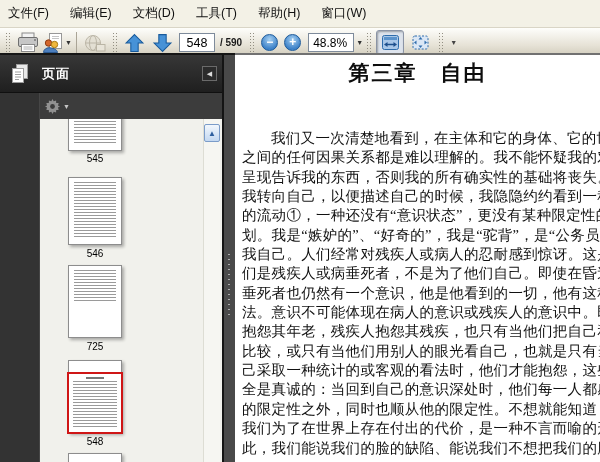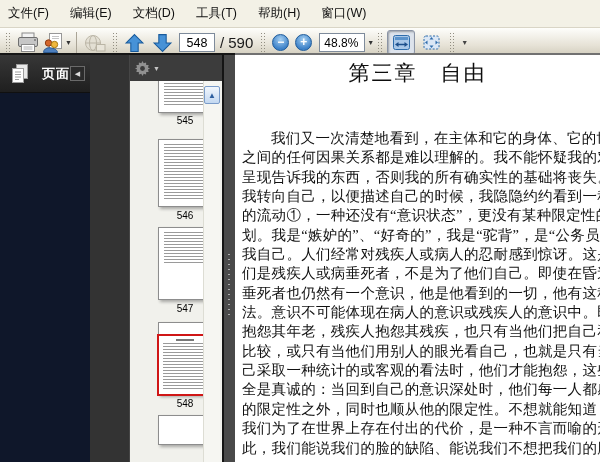--- a/index.html
+++ b/index.html
@@ -24,40 +24,40 @@
     width:6px; height:22px; margin:0 3px; flex:none;
     background-image:radial-gradient(circle, #928e82 0.9px, rgba(0,0,0,0) 1px);
     background-size:3px 3px;
   }
   .sep { width:1px; height:22px; background:#aaa496; margin:0 4px; flex:none; }
   button { background:none; border:none; font:inherit; cursor:default; }
   .tb-btn { height:26px; min-width:28px; display:flex; align-items:center; justify-content:center; border-radius:3px; flex:none; }
   .tb-btn.disabled { opacity:.85; }
   .dd { font-size:7px; color:#333; margin-left:2px; line-height:1; }
   .page-input { width:36px; height:19px; border:1px solid #7e8b9b; background:#fff; font-size:12.5px; text-align:center; margin-left:2px; }
-  .page-total { font-size:15px; color:#1a1a1a; margin:0 4px 0 5px; white-space:nowrap; }
+  .page-total { font-size:10px; color:#1a1a1a; margin:0 4px 0 5px; white-space:nowrap;font-weight:bold; }
   .zoom-circle {
     width:17px; height:17px; border-radius:50%; margin:0 3px; flex:none;
     background:radial-gradient(circle at 50% 30%, #a6d0f2, #3f83c9 70%);
     border:1px solid #1d5a9a; color:#fff; font-weight:bold; font-size:12px;
     display:flex; align-items:center; justify-content:center; line-height:1; padding-bottom:1px;
   }
   .zoom-wrap { display:flex; align-items:center; margin-left:4px; flex:none; }
   .zoom-input { width:46px; height:19px; border:1px solid #7e8b9b; background:#fff; font-size:12px; padding-left:4px; }
   .fit-btn { width:27px; height:25px; margin:0 1px; }
   .fit-btn.active {
     background:#dde3ec; border:1px solid #8b94a5;
     box-shadow:inset 1px 1px 2px rgba(0,0,0,.3); border-radius:3px;
   }
   .find-box { width:112px; height:19px; border:1px solid #97a0ad; background:#fff; font-size:12px; padding-left:5px; color:#333; }
   .find-box::placeholder { color:#9a9a9a; }
   .find-dd { margin-left:3px; color:#444; }
   
   .content { position:absolute; top:53px; left:0; right:0; bottom:0; display:flex; }
-  .nav { width:222px; flex:none; display:flex; flex-direction:row; background:#0f172a; border-top:2px solid #161616; }
+  .nav { width:222px; flex:none; display:flex; flex-direction:column; background:#fca5a5; border-top:2px solid #161616; }
   .nav-header {
     height:38px; flex:none; display:flex; align-items:center;
     background:linear-gradient(#373737, #1f1f1f); border-bottom:1px solid #101010;
   }
   .pages-tab-btn { width:28px; height:30px; margin:0 8px 0 6px; display:flex; align-items:center; justify-content:center; }
   .nav-title { color:#fff; font-size:13px; font-weight:bold; letter-spacing:1px; }
   .collapse-btn {
     margin-left:auto; margin-right:5px; width:15px; height:15px;
     background:#2b2b2b; border:1px solid #6a6a6a; color:#ddd; font-size:7px;
     display:flex; align-items:center; justify-content:center;
@@ -106,21 +106,21 @@
   .divider { width:13px; flex:none; background:#494949; border-left:2px solid #141414; border-top:2px solid #161616; position:relative; }
   .divider-handle {
     position:absolute; top:197px; left:3px; width:5px; height:66px;
     background-image:radial-gradient(circle, #aaa 0.9px, rgba(0,0,0,0) 1px);
     background-size:4px 5px;
   }
   
   .doc-area { flex:1; background:#fff; border-top:2px solid #717171; position:relative; overflow:hidden; font-family:"Liberation Serif", serif; }
   .doc-title {
     position:absolute; top:4px; left:0; width:100%; 
-    text-align:center; font-size:21px; font-weight:normal; color:#0d0d0d; letter-spacing:2px;
+    text-align:center; font-size:21px; font-weight:bold; color:#0d0d0d; letter-spacing:2px;
   }
   .doc-body { position:absolute; top:74px; left:7px; right:0; font-size:14.5px; line-height:19.35px; color:#111; }
   .doc-line { white-space:nowrap; overflow:hidden; letter-spacing:0.3px; }
   .doc-line.indent { text-indent:2em; }
 </style>
 </head>
 <body>
 
 <div class="app">
 
@@ -266,21 +266,21 @@
             <div class="thumb-label l545">545</div>
 
             <div class="thumb t546">
               <div class="mini-lines"></div>
             </div>
             <div class="thumb-label l546">546</div>
 
             <div class="thumb t547">
               <div class="mini-lines half"></div>
             </div>
-            <div class="thumb-label l547">547</div>
+            <div class="thumb-label l547">725</div>
 
             <div class="thumb t548">
               <div class="view-box">
                 <div class="mini-title"></div>
                 <div class="mini-lines"></div>
               </div>
             </div>
             <div class="thumb-label l548">548</div>
 
             <div class="thumb tnext"></div>

